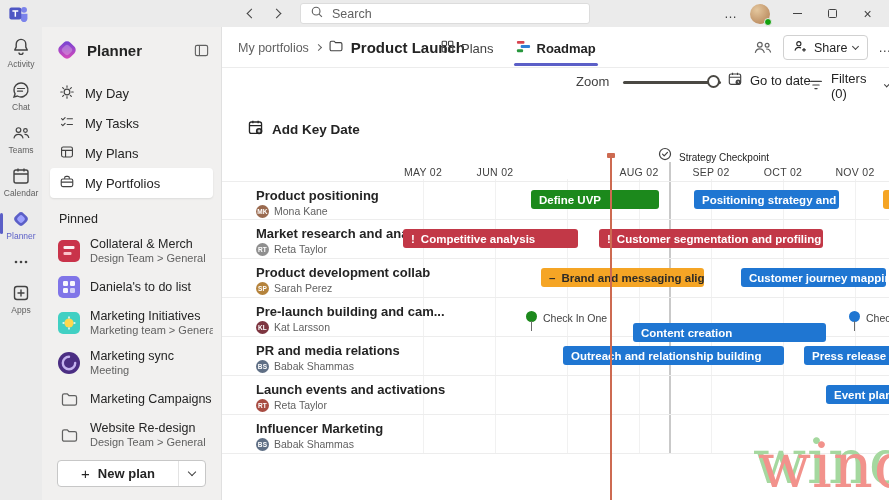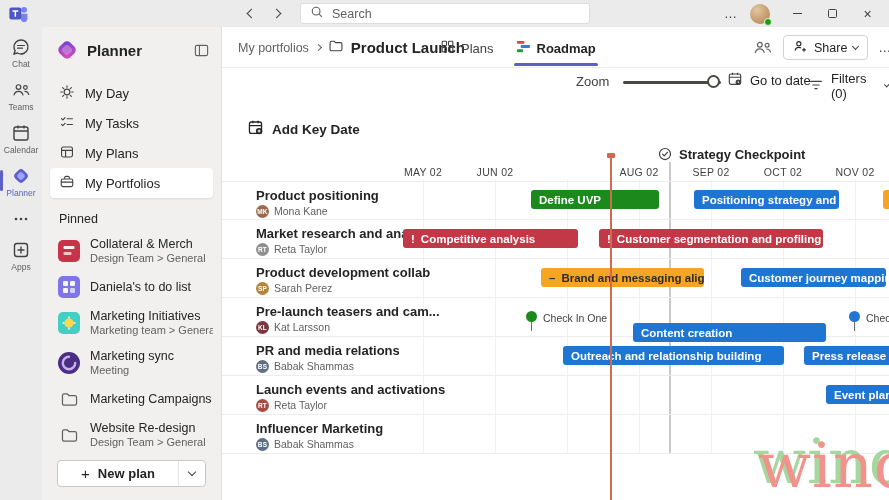--- a/index.html
+++ b/index.html
@@ -85,21 +85,21 @@
 .slider{position:relative;width:98px;height:14px;cursor:pointer}
 .slider-track{position:absolute;top:6px;left:0;right:0;height:2.5px;background:#4a4843;border-radius:2px}
 .slider-handle{position:absolute;left:84px;top:0;width:13px;height:13px;border:2px solid #4a4843;border-radius:50%;background:#fff}
 .tb-goto{position:absolute;left:505px;top:44px;display:flex;align-items:center;gap:7px;font-size:13px;color:#242424;cursor:pointer;z-index:6}
 .tb-goto svg,.tb-filters svg{width:16px;height:16px}
 .tb-filters{position:absolute;left:586px;top:44px;display:flex;align-items:center;gap:7px;font-size:13px;color:#242424;cursor:pointer;z-index:6}
 
 .add-key{position:absolute;left:25px;top:92px;display:flex;align-items:center;gap:8px;font-size:13.5px;font-weight:600;color:#242424;cursor:pointer;z-index:6}
 .add-key svg{width:17px;height:17px}
 
-.checkpoint{position:absolute;left:436px;top:120px;display:flex;align-items:flex-start;gap:7px;font-size:13px;font-weight:700;color:#242424;z-index:6}
+.checkpoint{position:absolute;left:436px;top:120px;display:flex;align-items:flex-end;gap:7px;font-size:10px;font-weight:400;color:#242424;z-index:6}
 .checkpoint svg{width:14px;height:14px}
 
 .month{position:absolute;top:139px;width:64px;text-align:center;font-size:10.5px;color:#424242;letter-spacing:.3px;z-index:2}
 .gridline{position:absolute;top:152px;height:275px;width:1px;background:#f1f1f1;z-index:0}
 .keydate-line{position:absolute;left:447px;top:135px;width:1.5px;height:292px;background:#c9c9c9;z-index:1}
 .today-line{position:absolute;left:388px;top:128px;width:2px;height:345px;background:#cd6a51;z-index:8}
 .today-cap{position:absolute;left:385px;top:126px;width:8px;height:5px;background:#cd6a51;border-radius:1px;z-index:8}
 
 .rows-layer{position:absolute;left:0;top:0;width:668px;height:473px;z-index:2}
 .row{position:absolute;left:0;width:668px;height:39px;border-bottom:1px solid #ededed}
@@ -156,20 +156,29 @@
           <span class="wm-min"></span>
         </span>
       <span class="wm">
           <span class="wm-max"></span>
         </span>
       <span class="wm wm-close">×</span>
     </div>
   </div>
 
   <div class="rail">
+      <div class="rail-item">
+        <span class="rail-icon">
+          <svg viewBox="0 0 20 20">
+            <path d="M10 2.4a4.8 4.8 0 0 0-4.8 4.8v2.9L3.7 13h12.6l-1.5-2.9V7.2A4.8 4.8 0 0 0 10 2.4z" fill="none" stroke="#424242" stroke-width="1.4" stroke-linejoin="round"></path>
+            <path d="M8 15.4a2 2 0 0 0 4 0" fill="none" stroke="#424242" stroke-width="1.4"></path>
+          </svg>
+        </span>
+        <div class="rail-label">Activity</div>
+      </div>
       <div class="rail-item">
         <span class="rail-icon">
           <svg viewBox="0 0 20 20">
             <path d="M10 3a7 7 0 0 0-7 7c0 1.4.4 2.7 1.1 3.8L3 17l3.4-1A7 7 0 1 0 10 3z" fill="none" stroke="#424242" stroke-width="1.4"></path>
             <path d="M6.5 8.5h7M6.5 11.2h5" stroke="#424242" stroke-width="1.2" stroke-linecap="round"></path>
           </svg>
         </span>
         <div class="rail-label">Chat</div>
       </div>
       <div class="rail-item">
@@ -541,21 +550,21 @@
           <div class="row-owner">Sarah Perez</div>
         </div>
         <div class="bar orange" style="left: 319px; top: 241px; width: 163px;">
           <span class="prefix">–</span>
           <span>Brand and messaging alignment</span>
         </div>
         <div class="bar blue" style="left: 519px; top: 241px; width: 145px;">
           <span>Customer journey mapping</span>
         </div>
         <div class="row" style="top: 271px;">
-          <div class="row-name">Pre-launch teasers and cam...</div>
+          <div class="row-name">Pre-launch building and cam...</div>
           <div class="row-avatar" style="background: rgb(125, 53, 64);">KL</div>
           <div class="row-owner">Kat Larsson</div>
         </div>
         <div class="milestone" style="left: 304px; top: 284px;">
           <div class="ms-dot green"></div>
           <div class="ms-stem"></div>
           <div class="ms-label">Check In One</div>
         </div>
         <div class="bar blue" style="left: 411px; top: 296px; width: 193px;">
           <span>Content creation</span>

